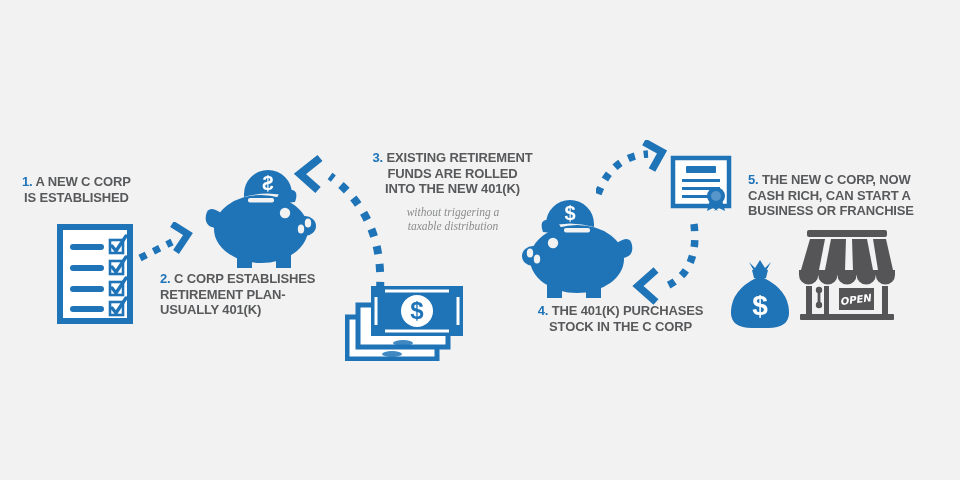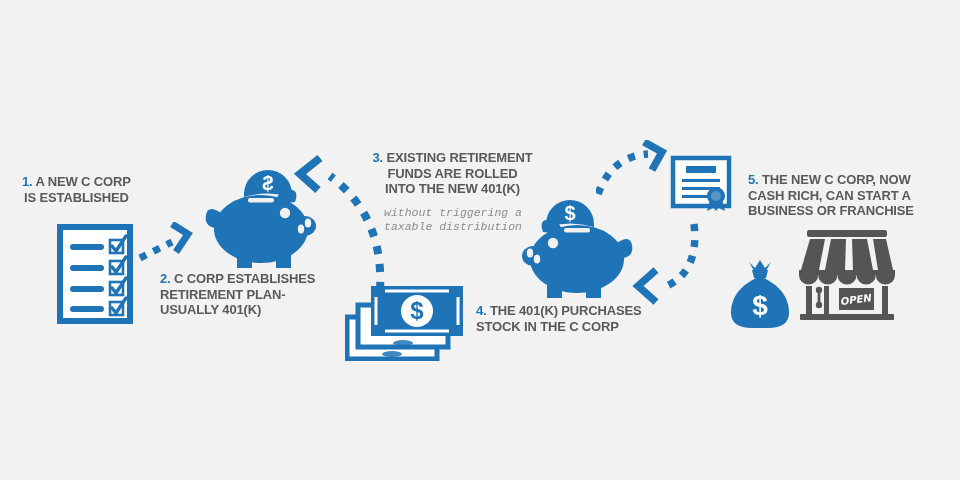--- a/index.html
+++ b/index.html
@@ -29,36 +29,36 @@
     letter-spacing: -0.15px;
     text-transform: uppercase;
     white-space: pre-line;
   }
   .caption .num {
     color: #1f73b7;
   }
   .subcap {
     position: absolute;
     color: #8b8c8e;
-    font-family: Liberation Mono, monospace;
+    font-family: Liberation Serif, serif;
     font-style: italic;
     font-weight: normal;
     font-size: 11.5px;
     line-height: 13.5px;
     white-space: pre-line;
     text-transform: none;
     letter-spacing: 0;
   }
 
   
   #cap1 { left: 22px;  top: 174px; text-align: center; }
   #cap2 { left: 160px; top: 271px; width: 180px; }
   #cap3 { left: 355px; top: 150px; width: 195px; text-align: center; }
   #sub3 { left: 383px; top: 206px; width: 140px; text-align: center; }
-  #cap4 { left: 476px; top: 303px; width: 205px; text-align: left; }
+  #cap4 { left: 518px; top: 303px; width: 205px; text-align: center; }
   #cap5 { left: 748px; top: 172px; width: 200px; text-align: left; }
 
   
   #icon-checklist  { left: 57px;  top: 224px; }
   #icon-piggy1     { left: 200px; top: 150px; }
   #icon-cash       { left: 345px; top: 283px; }
   #icon-piggy2     { left: 520px; top: 180px; }
   #icon-cert       { left: 670px; top: 155px; }
   #icon-moneybag   { left: 728px; top: 258px; }
   #icon-store      { left: 798px; top: 228px; }

